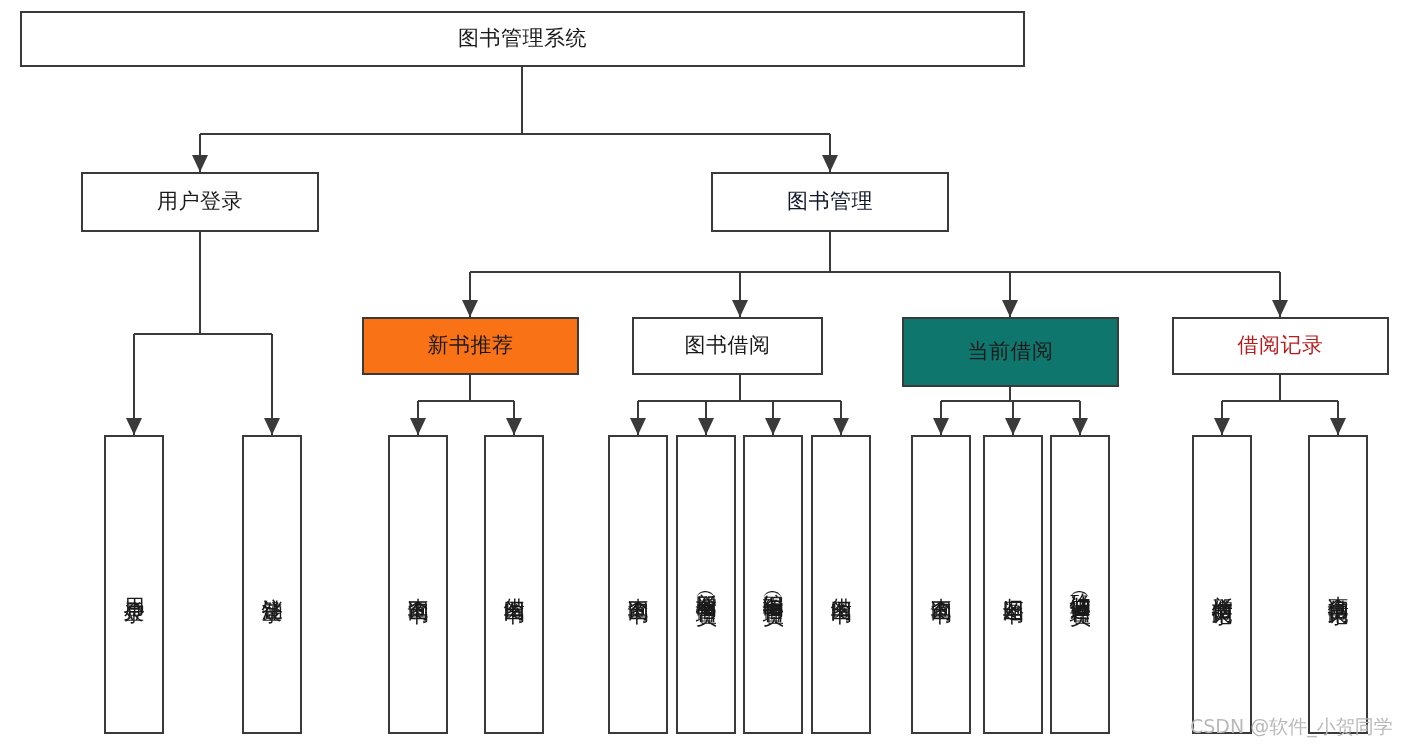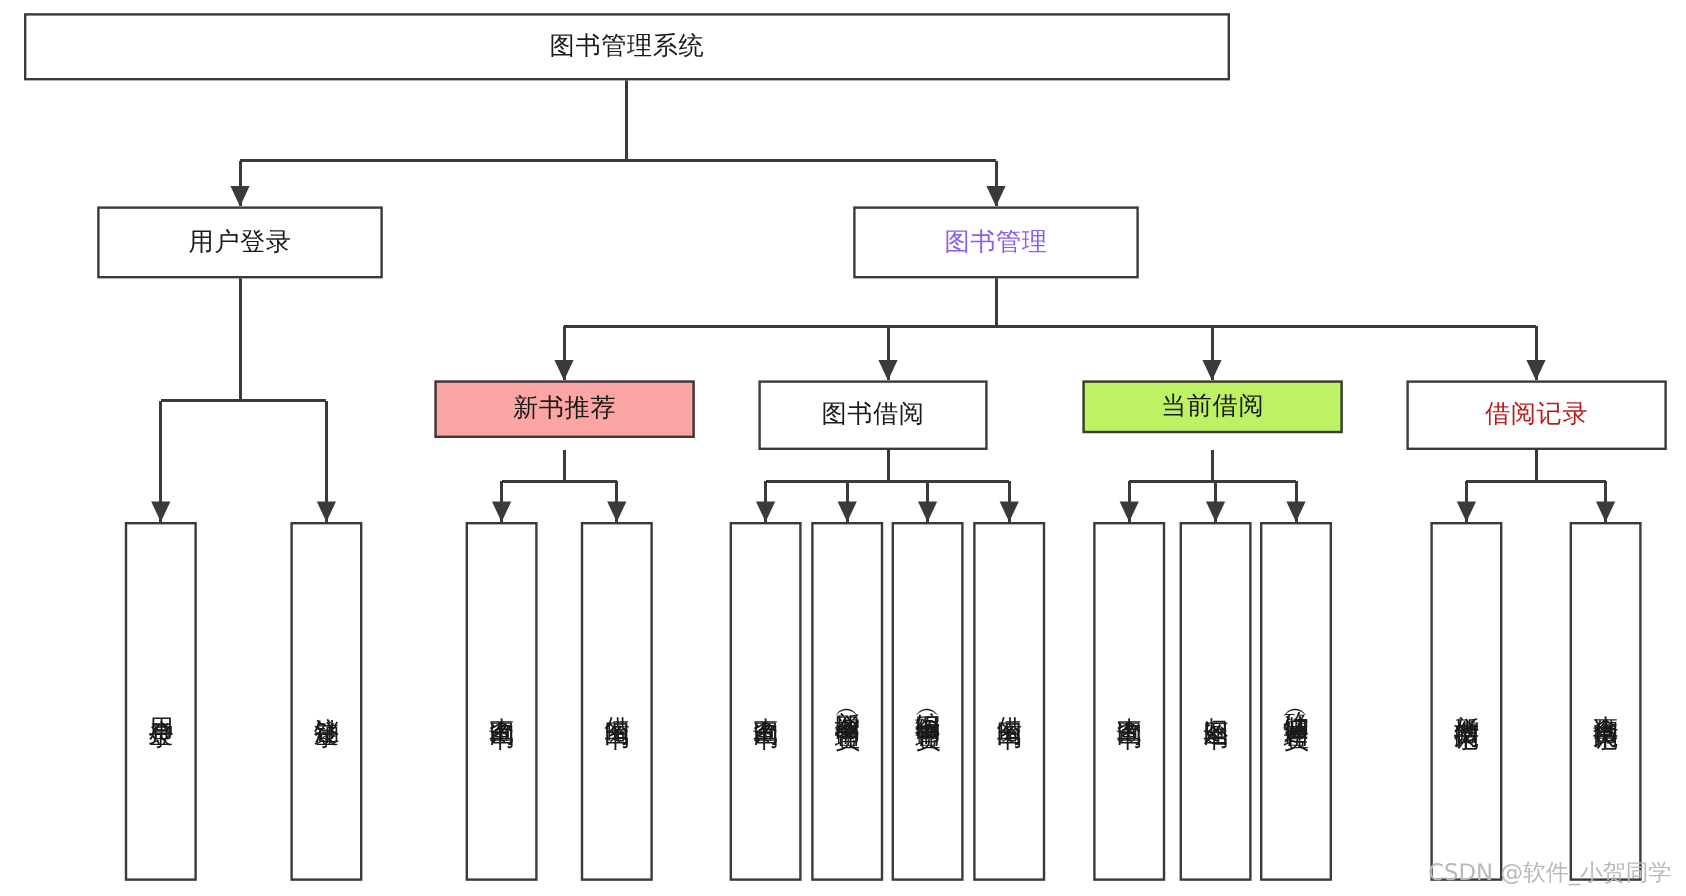--- a/index.html
+++ b/index.html
@@ -118,29 +118,29 @@
       <polygon points="1330,418 1346,418 1338,435" fill="#3a3a3a"></polygon>
     </svg>
   <div id="nodes-layer">
       <div class="node-box" style="left: 20px; top: 11px; width: 1005px; height: 56px; border-color: rgb(58, 58, 58); background: rgb(255, 255, 255);">
         <span class="node-label-h" style="color: rgb(26, 26, 26);">图书管理系统</span>
       </div>
       <div class="node-box" style="left: 81px; top: 172px; width: 238px; height: 60px; border-color: rgb(58, 58, 58); background: rgb(255, 255, 255);">
         <span class="node-label-h" style="color: rgb(26, 26, 26);">用户登录</span>
       </div>
       <div class="node-box" style="left: 711px; top: 172px; width: 238px; height: 60px; border-color: rgb(58, 58, 58); background: rgb(255, 255, 255);">
-        <span class="node-label-h" style="color: #8b5cf6;">图书管理</span>
+        <span class="node-label-h" style="color: #0f172a;">图书管理</span>
       </div>
-      <div class="node-box" style="left: 362px; top: 317px; width: 217px; height: 48px; border-color: rgb(58, 58, 58); background: #fca5a5;">
+      <div class="node-box" style="left: 362px; top: 317px; width: 217px; height: 58px; border-color: rgb(58, 58, 58); background: #f97316;">
         <span class="node-label-h" style="color: rgb(26, 26, 26);">新书推荐</span>
       </div>
       <div class="node-box" style="left: 632px; top: 317px; width: 191px; height: 58px; border-color: rgb(58, 58, 58); background: rgb(255, 255, 255);">
         <span class="node-label-h" style="color: rgb(26, 26, 26);">图书借阅</span>
       </div>
-      <div class="node-box" style="left: 902px; top: 317px; width: 217px; height: 44px; border-color: rgb(58, 58, 58); background: #bef264;">
+      <div class="node-box" style="left: 902px; top: 317px; width: 217px; height: 70px; border-color: rgb(58, 58, 58); background: #0f766e;">
         <span class="node-label-h" style="color: rgb(26, 26, 26);">当前借阅</span>
       </div>
       <div class="node-box" style="left: 1172px; top: 317px; width: 217px; height: 58px; border-color: rgb(58, 58, 58); background: rgb(255, 255, 255);">
         <span class="node-label-h" style="color: #b91c1c;">借阅记录</span>
       </div>
       <div class="node-box" style="left: 104px; top: 435px; width: 60px; height: 299px; border-color: rgb(58, 58, 58); background: rgb(255, 255, 255);">
         <span class="node-label-v" style="color: rgb(26, 26, 26);">用户登录</span>
       </div>
       <div class="node-box" style="left: 242px; top: 435px; width: 60px; height: 299px; border-color: rgb(58, 58, 58); background: rgb(255, 255, 255);">
         <span class="node-label-v" style="color: rgb(26, 26, 26);">注销登录</span>

